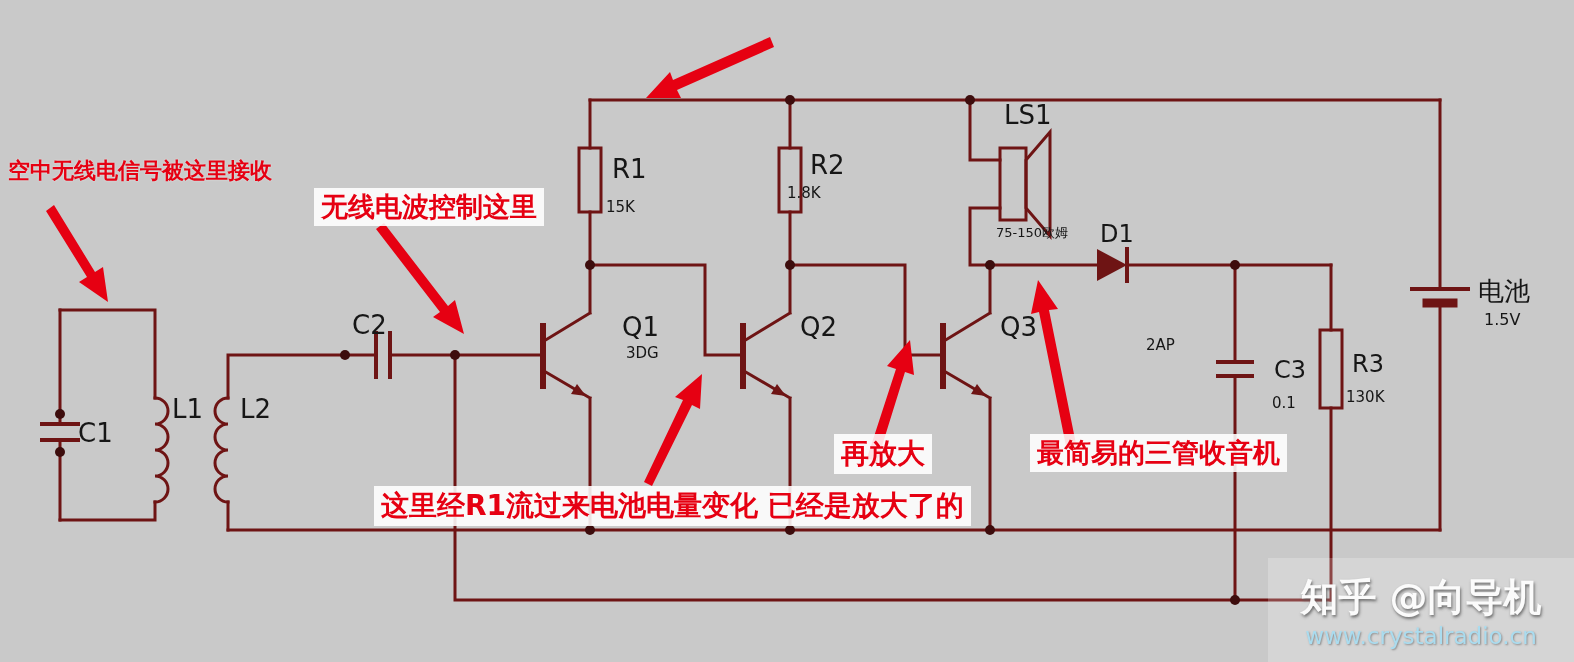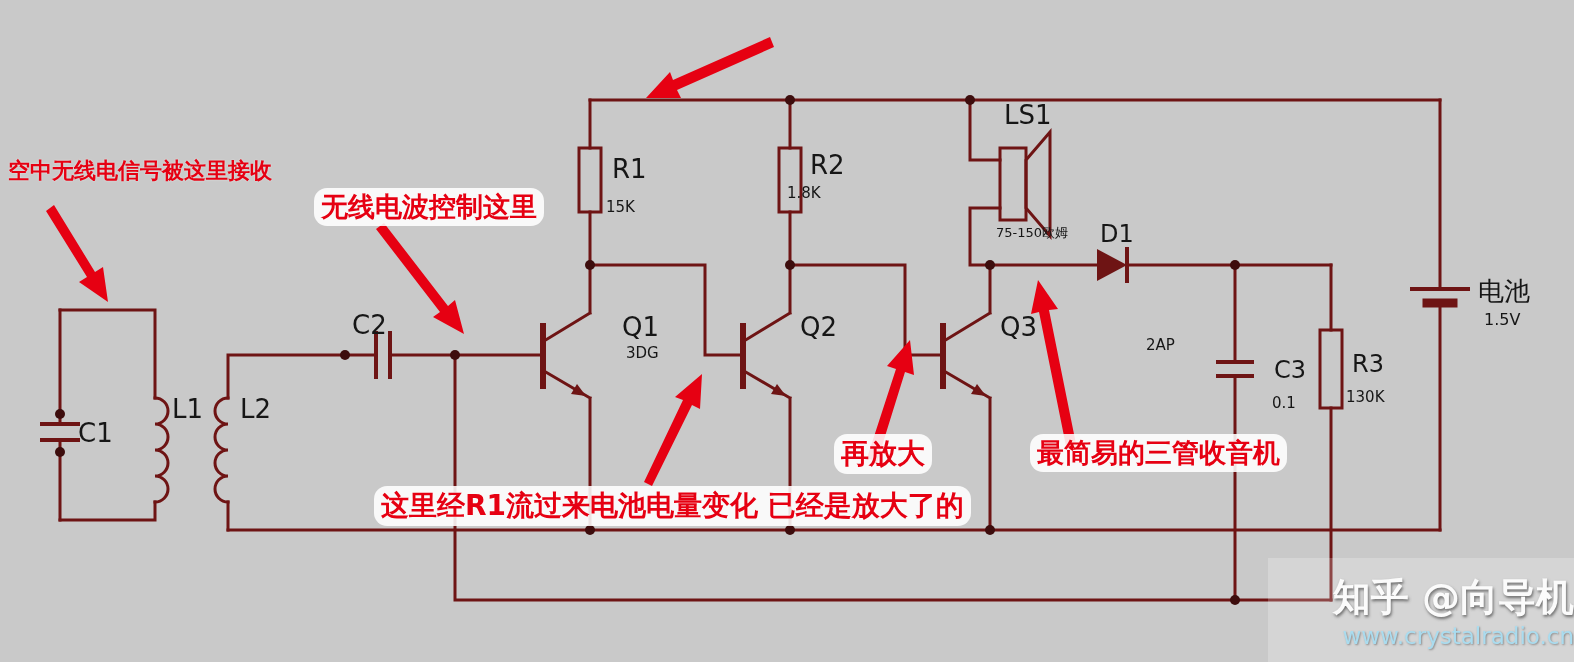--- a/index.html
+++ b/index.html
@@ -15,26 +15,26 @@
   }
   .ref   { font-size:26px; }
   .val   { font-size:15px; }
   .ann {
     position:absolute; color:#e60012; font-weight:bold; white-space:nowrap;
     font-family:"DejaVu Sans","Liberation Sans",sans-serif;
     text-shadow:0 0 2px rgba(255,255,255,.6);
   }
   .boxed {
     background:rgba(255,255,255,0.88);
-    padding:1px 7px; border-radius:13px;
+    padding:1px 7px; border-radius:0;
   }
   .watermark {
     position:absolute; right:0; bottom:0; width:306px; height:104px;
     background:rgba(255,255,255,0.22);
-    display:flex; flex-direction:column; justify-content:center; align-items:flex-end;
+    display:flex; flex-direction:column; justify-content:center; align-items:center;
   }
   .wm1 {
     font-size:38px; font-weight:bold; color:#fbfbfb;
     text-shadow:1px 2px 3px rgba(90,90,90,.85); white-space:nowrap;
   }
   .wm2 {
     font-size:23px; color:#aadcEF; color:#aadcef;
     text-shadow:1px 1px 2px rgba(90,90,90,.6); white-space:nowrap; margin-top:0;
   }
 </style>

